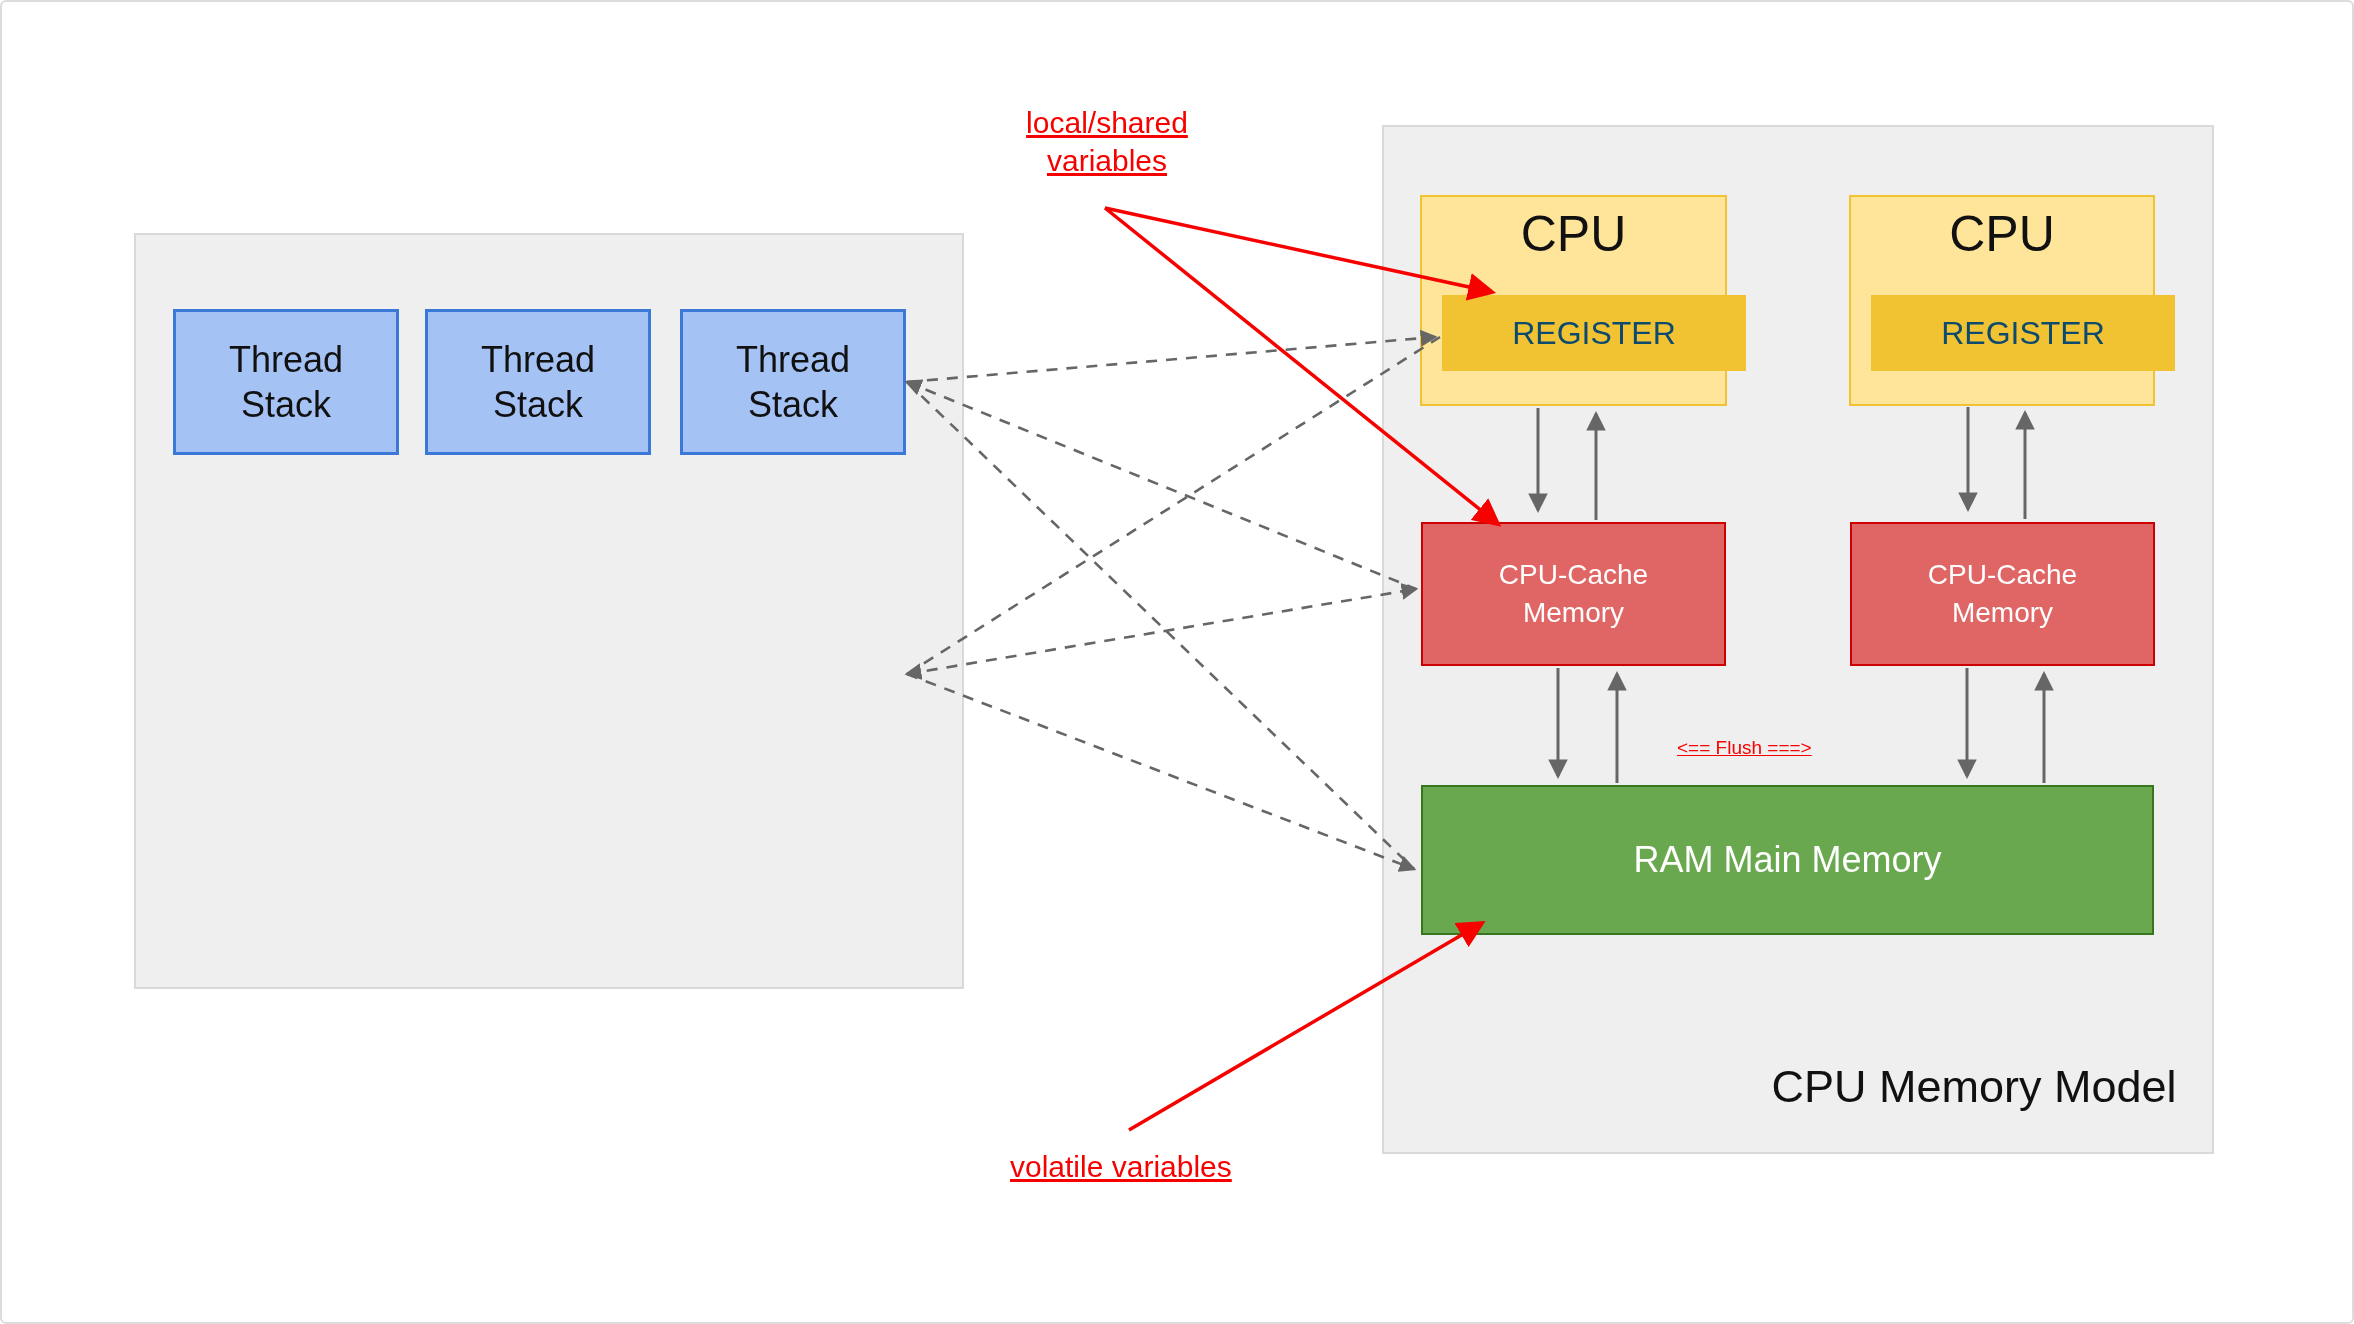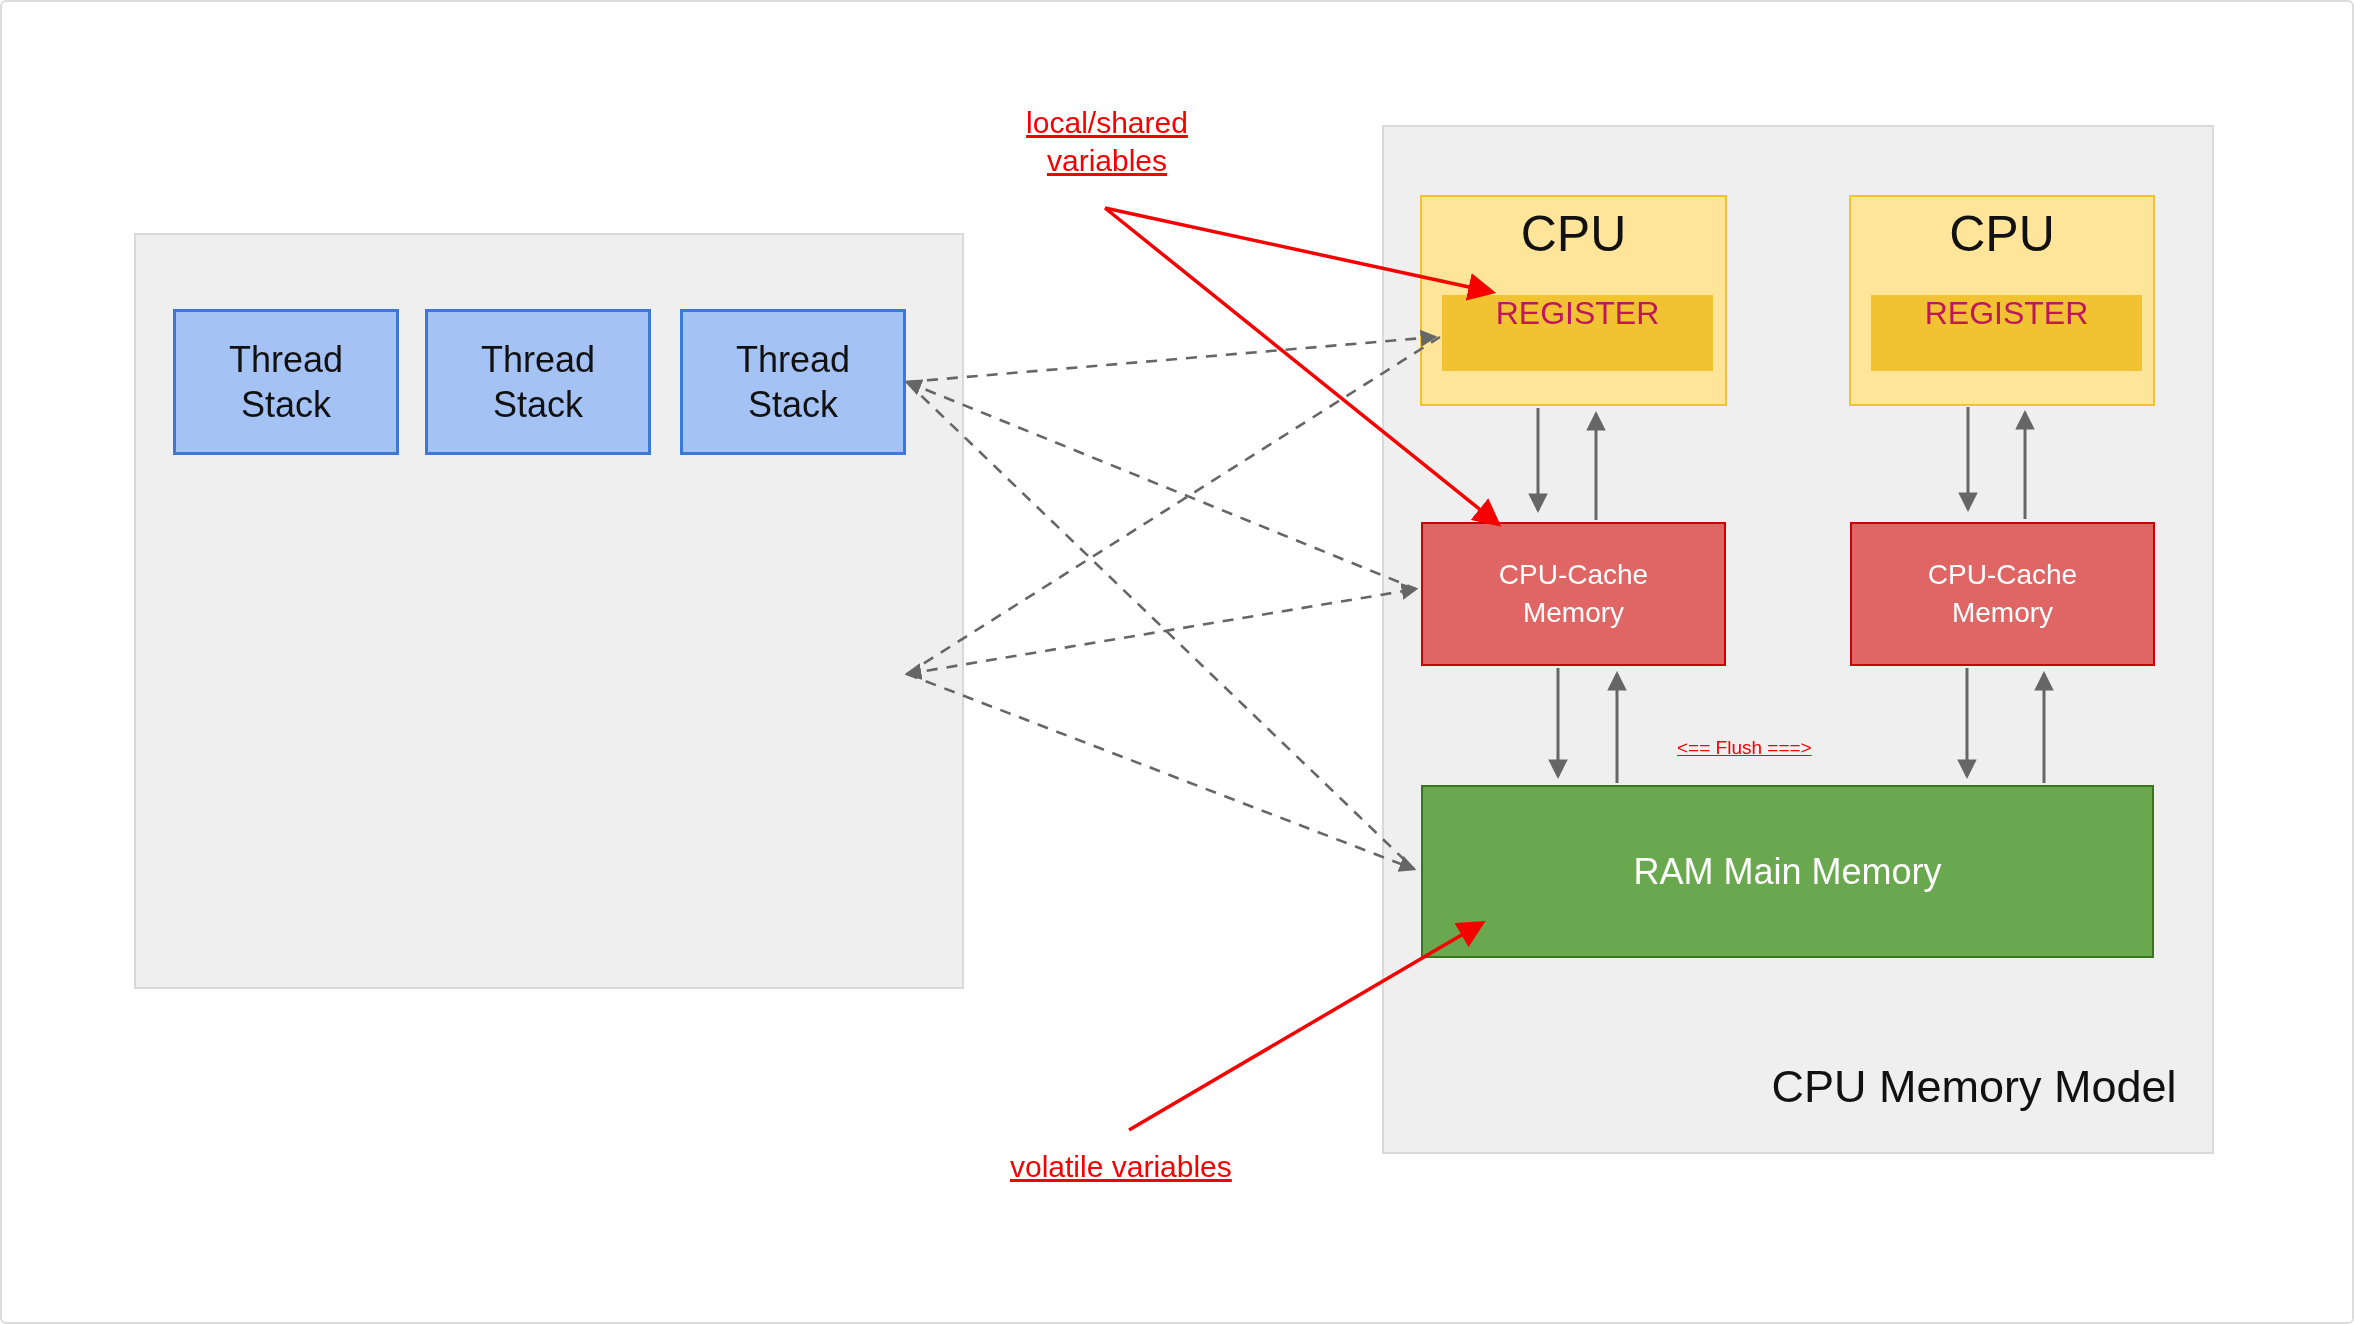--- a/index.html
+++ b/index.html
@@ -54,34 +54,34 @@
     background:var(--cpu-fill);
     border:2px solid var(--cpu-border);
     align-items:flex-start;
   }
   .cpu-box .cpu-lbl{
     width:100%;padding-top:8px;
     font-size:50px;color:#111;
   }
   .register{
     position:absolute;
-    left:20px;top:98px;width:271px;height:76px;
+    left:20px;top:98px;width:304px;height:76px;
     background:var(--register-fill);
-    display:flex;justify-content:center;
-    font-size:32px;color:#be185d;
+    display:flex;align-items:center;justify-content:center;
+    font-size:32px;color:#0c4a6e;
   }
   .cache{
     top:520px;width:305px;height:144px;
     background:var(--cache-fill);
     border:2px solid var(--cache-border);
     font-size:28px;line-height:38px;color:#ffffff;
   }
   .cache .lbl{max-width:180px;}
   .ram{
-    left:1419px;top:783px;width:733px;height:173px;
+    left:1419px;top:783px;width:733px;height:150px;
     background:var(--ram-fill);
     border:2px solid var(--ram-border);
     font-size:36px;color:#ffffff;
   }
   .annotation{
     position:absolute;
     color:var(--annotation-red);
     font-size:30px;line-height:38px;text-decoration:underline;
   }
   .ann-local{left:999px;top:102px;width:212px;text-align:center;}

